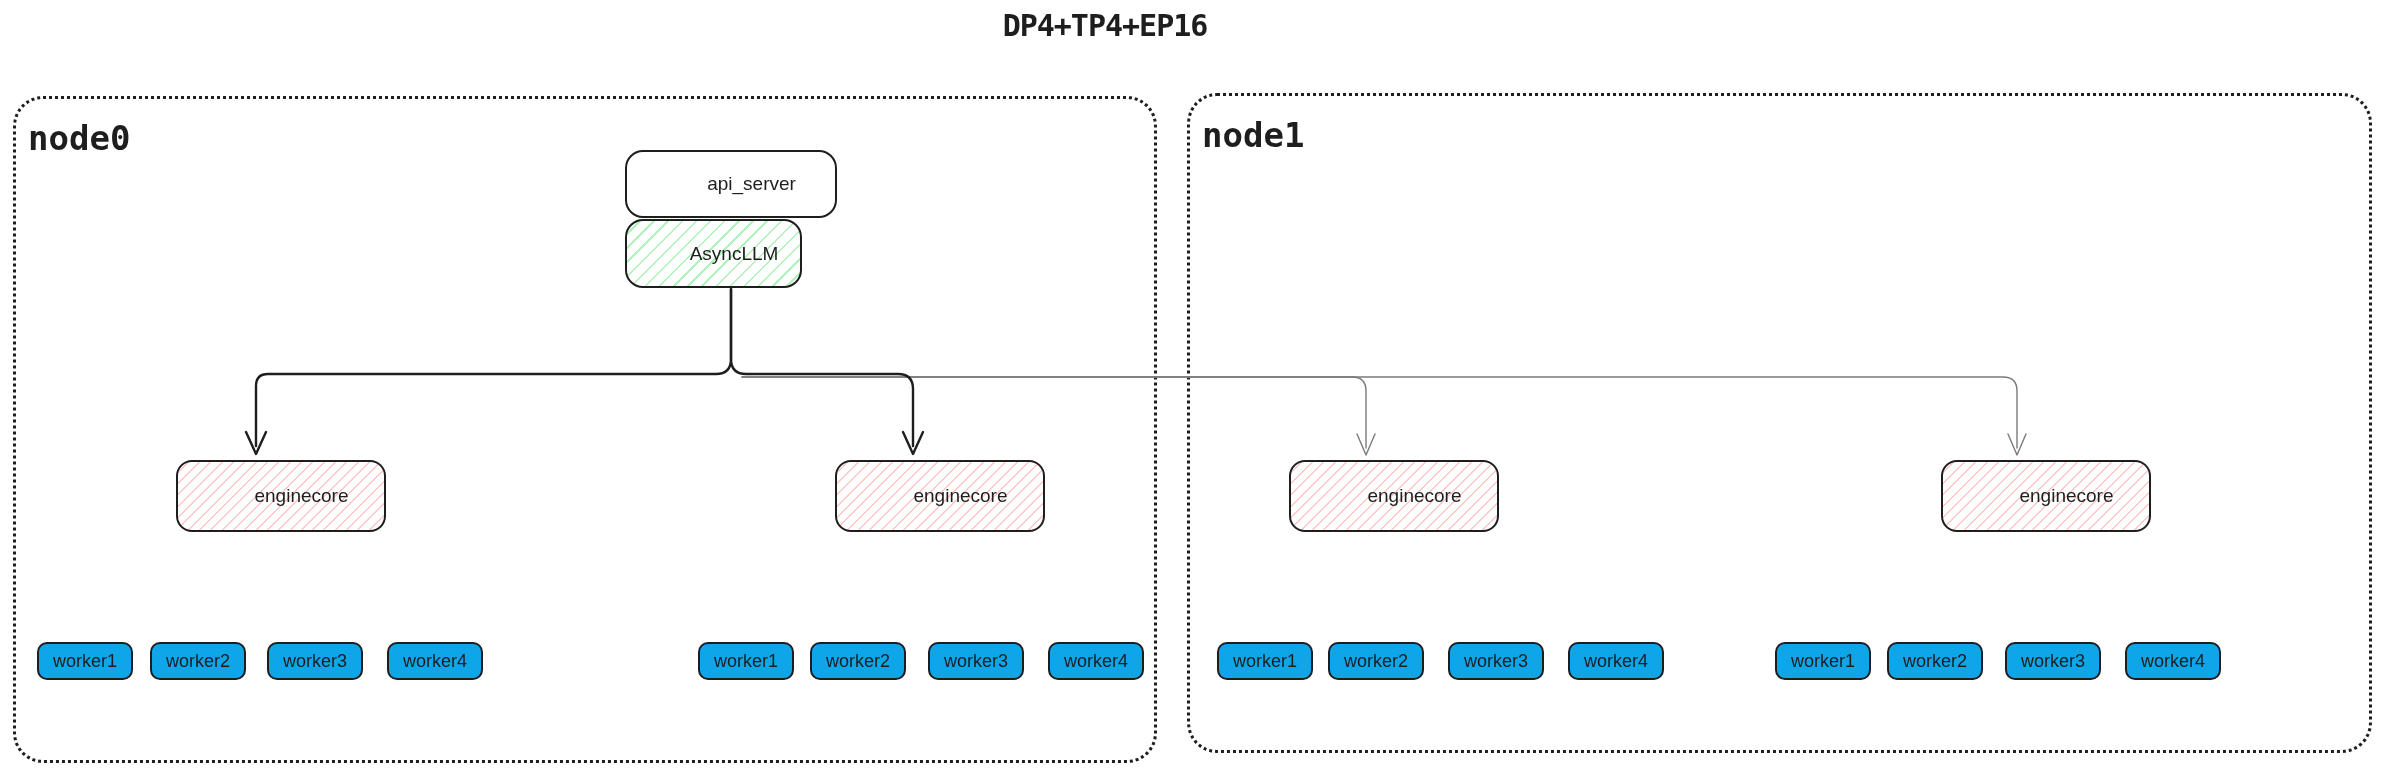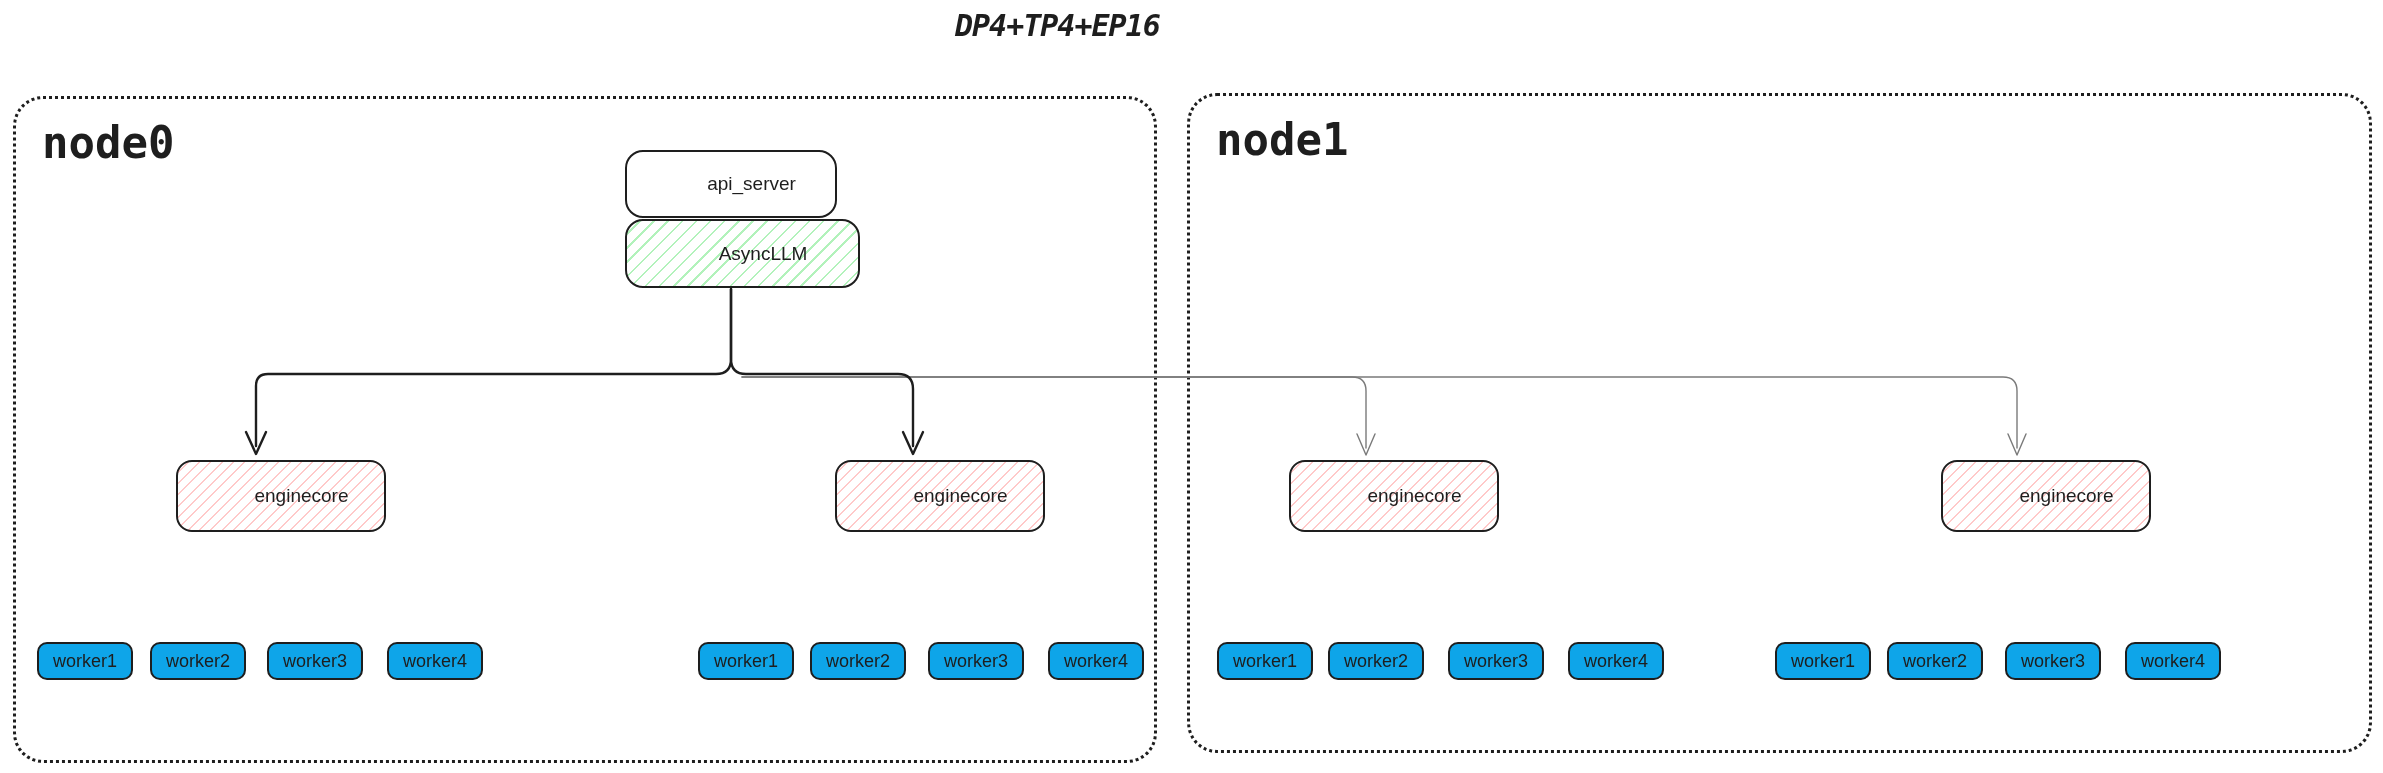--- a/index.html
+++ b/index.html
@@ -9,43 +9,43 @@
     --secondary-line:#7a7a7a;
     --background:#ffffff;
   }
   *{margin:0;padding:0;box-sizing:border-box;}
   html,body{background:var(--background);}
   body{
     width:2383px;height:773px;position:relative;overflow:hidden;
     font-family:"Liberation Sans",sans-serif;color:var(--stroke);
   }
   .title{
-    position:absolute;left:955px;top:8px;width:300px;text-align:left;
+    position:absolute;left:955px;top:8px;width:300px;text-align:center;
     font-family:"DejaVu Sans Mono",monospace;font-weight:700;font-size:30px;
-    letter-spacing:-1px;white-space:nowrap;font-style:italic;
+    letter-spacing:-1px;white-space:nowrap;
   }
   .node-frame{
     position:absolute;border:3px dotted var(--stroke);border-radius:30px;
     background:transparent;
   }
   #node0{left:13px;top:96px;width:1144px;height:667px;}
   #node1{left:1187px;top:93px;width:1185px;height:660px;}
   .node-label{
-    position:absolute;left:26px;top:22px;
-    font-family:"DejaVu Sans Mono",monospace;font-weight:700;font-size:44px;
+    position:absolute;left:12px;top:22px;
+    font-family:"DejaVu Sans Mono",monospace;font-weight:700;font-size:34px;
     line-height:1;white-space:nowrap;
   }
   .box{
     position:absolute;border:2.5px solid var(--stroke);
     display:flex;align-items:center;justify-content:center;
     background:#fff;font-size:19px;white-space:nowrap;padding-left:41px;
   }
   .api-server{left:625px;top:150px;width:212px;height:68px;border-radius:18px;z-index:3;}
   .async-llm{
-    left:625px;top:219px;width:235px;height:69px;border-radius:18px;z-index:2;
+    left:625px;top:219px;width:177px;height:69px;border-radius:18px;z-index:2;
     background:repeating-linear-gradient(135deg,
       #ffffff 0px,#ffffff 8.2px,var(--green-hatch) 8.2px,var(--green-hatch) 10px);
   }
   .enginecore{
     width:210px;height:72px;top:460px;border-radius:16px;
     background:repeating-linear-gradient(135deg,
       #ffffff 0px,#ffffff 6.6px,var(--red-hatch) 6.6px,var(--red-hatch) 8px);
     margin-left:28px;
   }
   #ec0{left:148px;} #ec1{left:807px;} #ec2{left:1261px;} #ec3{left:1913px;}

